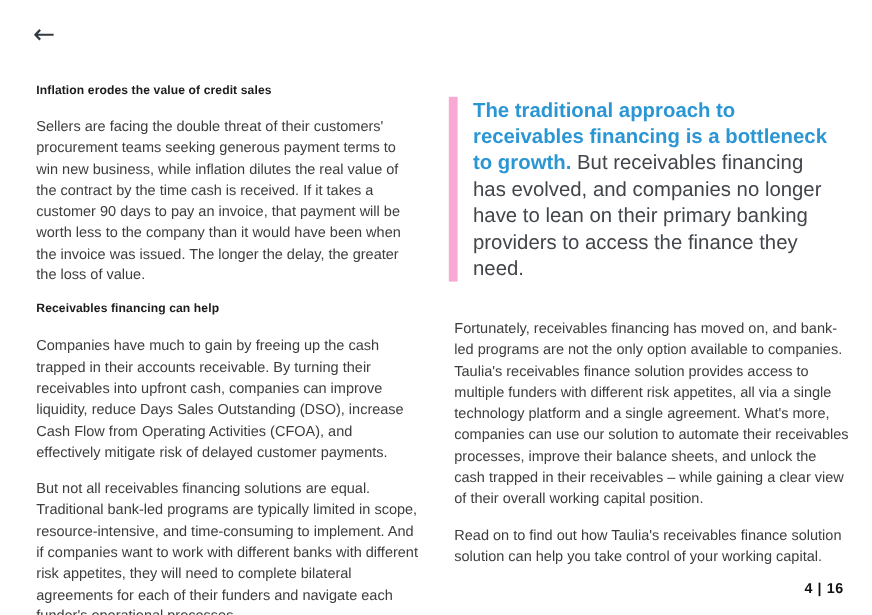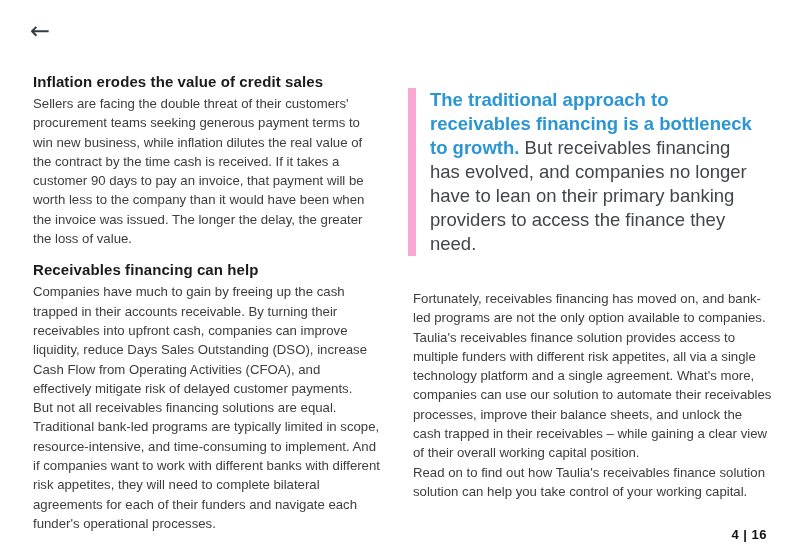--- a/index.html
+++ b/index.html
@@ -32,31 +32,32 @@
     top: 73px;
     width: 348px;
   }
   .col-right {
     position: absolute;
     left: 413px;
     top: 88px;
     width: 360px;
   }
   .section-heading {
-    font-size: 15px;
+    font-size: 11px;
     font-weight: bold;
     color: #1b1b1b;
     line-height: 18px;
     margin-bottom: 3px;
     letter-spacing: 0.1px;
   }
   .body-para {
     font-size: 13.2px;
     line-height: 19.3px;
     color: #3d3d3d;
+    margin-top: 14px;
   }
   .para-gap { }
   .section-gap { margin-top: 13px; }
   .pull-quote {
     margin-left: -5px;
     border-left: 8px solid #f9a8d4;
     padding-left: 14px;
     font-size: 18.5px;
     line-height: 24px;
     color: #42464a;

